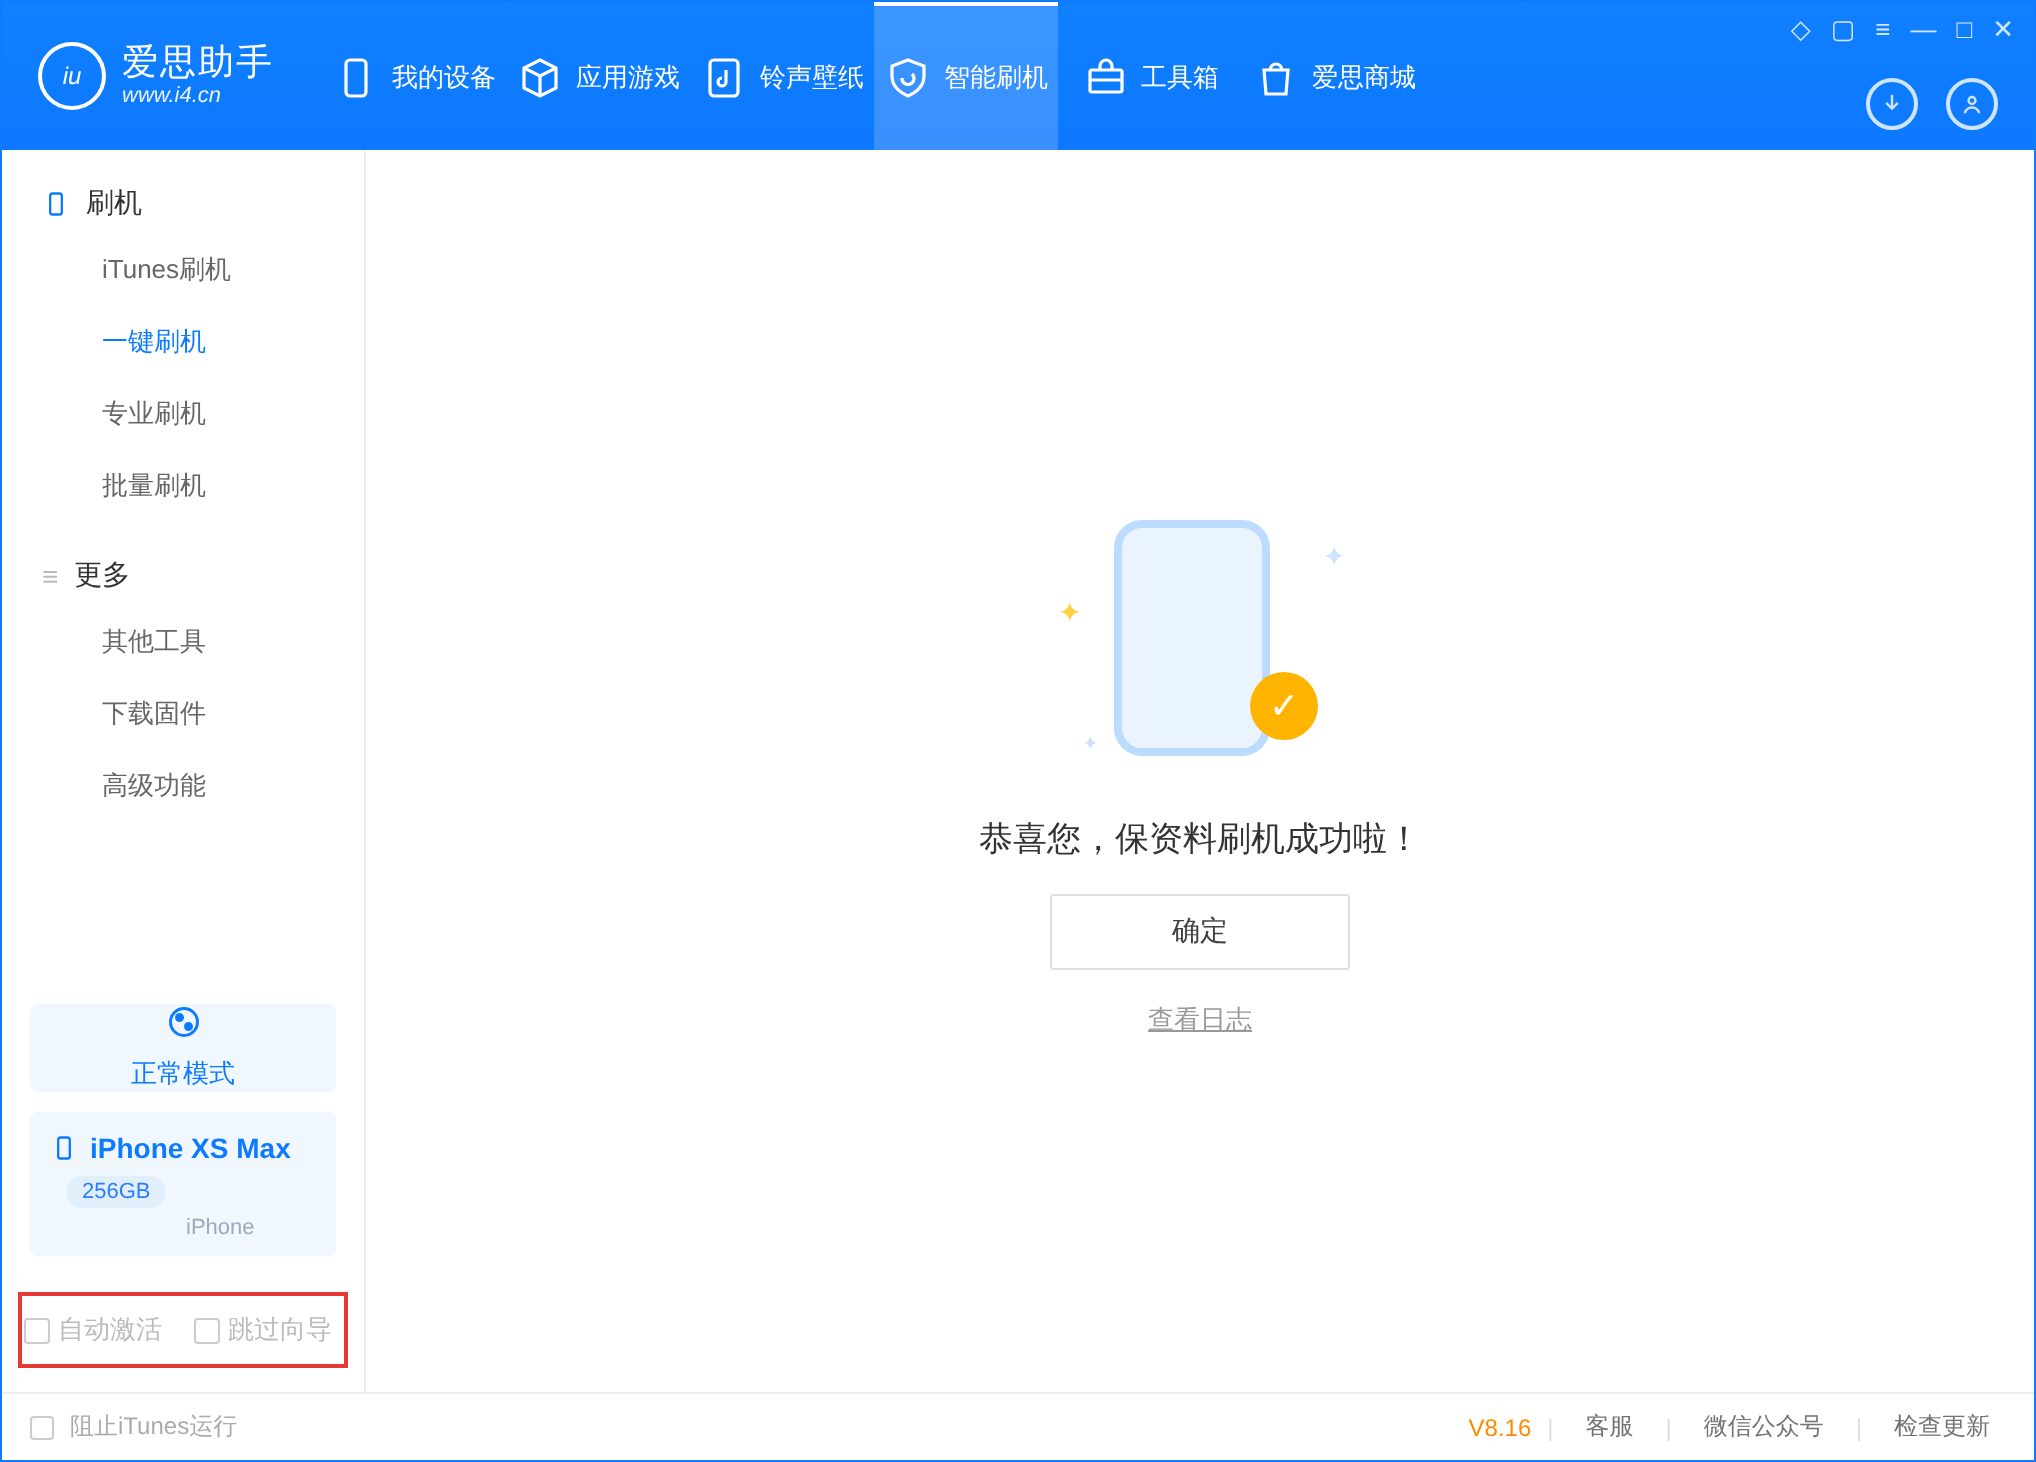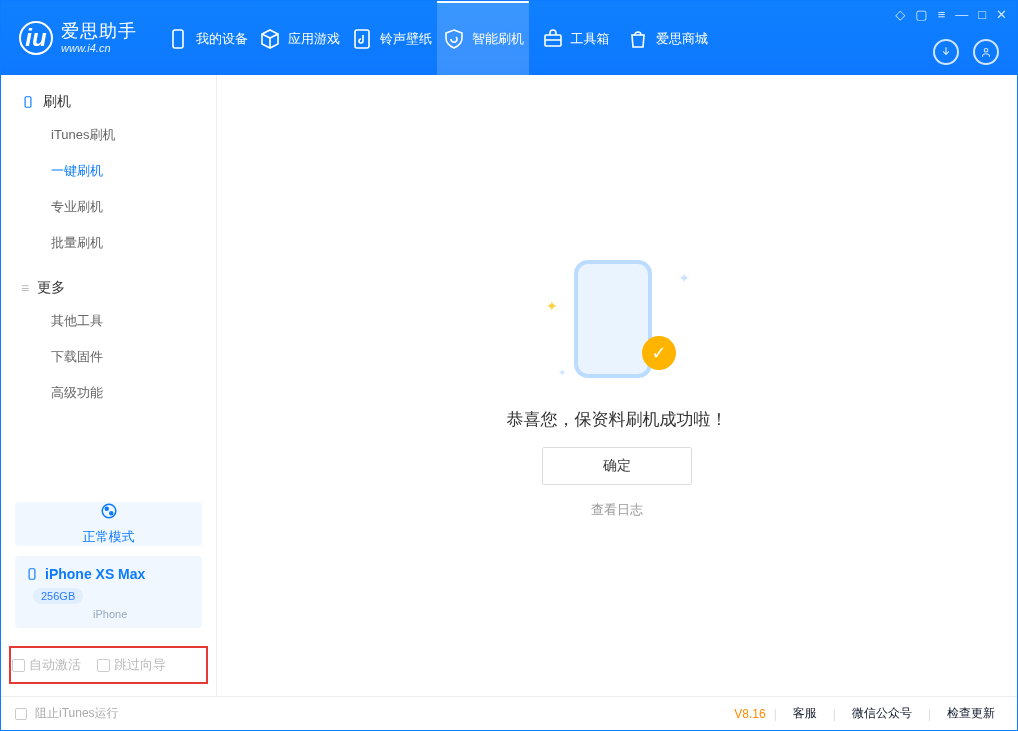--- a/index.html
+++ b/index.html
@@ -4,36 +4,36 @@
 <style>
 * { margin:0; padding:0; box-sizing:border-box; font-family:"Microsoft YaHei","PingFang SC",sans-serif; }
 body { background:#fff; width:1018px; height:731px; overflow:hidden; position:relative; }
 
 
 .app { position:absolute; inset:0; border:1px solid #0d7bff; display:flex; flex-direction:column; }
 
 
 .hdr { height:74px; background:linear-gradient(#0f80ff,#0d78ff); display:flex; align-items:center; color:#fff; position:relative; }
 .logo { display:flex; align-items:center; gap:8px; padding:0 14px 0 18px; }
-.logo-ico { width:34px; height:34px; border:2px solid #fff; border-radius:50%; display:flex; align-items:center; justify-content:center; font-size:24px; font-weight:bold; font-style:italic; }
+.logo-ico { width:34px; height:34px; border:2px solid #fff; border-radius:50%; display:flex; align-items:center; justify-content:center; font-size:12px; font-weight:normal; font-style:italic; }
 .logo-txt { display:flex; flex-direction:column; line-height:1.15; }
 .logo-txt .cn { font-size:18px; letter-spacing:1px; }
 .logo-txt .en { font-size:11px; opacity:.9;font-style:italic; }
 .tabs { display:flex; height:100%; margin-left:10px; }
 .tab { width:92px; display:flex; flex-direction:row; align-items:center; justify-content:center; gap:6px; cursor:pointer; font-size:13px; border-top:2px solid transparent; }
 .tab.active { background:rgba(255,255,255,.18); border-top-color:#fff; }
 .tab svg, .tab .tico { width:24px; height:24px; }
 .win-top { position:absolute; top:6px; right:10px; display:flex; gap:10px; font-size:13px; color:#cfe5ff; }
 .win-top span { cursor:pointer; }
 .hdr-right { position:absolute; right:18px; bottom:10px; display:flex; gap:14px; }
 .circ { width:26px; height:26px; border:2px solid #cfe5ff; border-radius:50%; display:flex; align-items:center; justify-content:center; cursor:pointer; }
 
 
 .body { flex:1; display:flex; min-height:0; }
-.side { width:216px; border-right:1px solid #eee; display:flex; flex-direction:column; font-size:13px; color:#555; }
+.side { width:182px; border-right:1px solid #eee; display:flex; flex-direction:column; font-size:13px; color:#555; }
 .sgroup { padding:18px 0 6px 20px; display:flex; align-items:center; gap:8px; color:#333; font-size:14px; }
 .sitem { padding:9px 0 9px 50px; cursor:pointer; color:#666; }
 .sitem.active { color:#0d7bff; }
 
 .status-row { margin:8px 14px 0; height:44px; background:#f0f7ff; border-radius:4px; display:flex; align-items:center; gap:8px; padding:0 10px; color:#0d7bff; font-size:13px;flex-direction:column; }
 .dev-card { margin:10px 14px 0; background:#f0f7ff; border-radius:4px; padding:10px 10px 8px; }
 .dev-card .dn { color:#0d7bff; font-size:14px; font-weight:600; display:flex; align-items:center; gap:6px; }
 .dev-card .cap { display:inline-block; margin:6px 0 4px 8px; background:#e1eefc; color:#2a7dff; font-size:11px; padding:2px 8px; border-radius:10px; }
 .dev-card .dt { margin-left:22px; font-size:11px; color:#9ab;padding-left:46px; }
 
@@ -41,25 +41,25 @@
 .ck { display:flex; align-items:center; gap:4px; cursor:pointer; }
 .ckbox { width:13px; height:13px; border:1px solid #ccc; border-radius:2px; }
 
 .main { flex:1; display:flex; flex-direction:column; align-items:center; justify-content:center; gap:16px; }
 .illus { position:relative; width:150px; height:140px; }
 .phone { position:absolute; left:32px; top:8px; width:78px; height:118px; border:4px solid #bcdcff; border-radius:14px; background:#eaf4ff; }
 .chk { position:absolute; right:16px; bottom:22px; width:34px; height:34px; background:#ffb400; border-radius:50%; display:flex; align-items:center; justify-content:center; color:#fff; font-size:18px; }
 .spark { position:absolute; color:#ffcf3f; font-size:14px; }
 .msg { font-size:17px; color:#333; }
 .okbtn { width:150px; height:38px; border:1px solid #ddd; background:#fff; color:#404040; font-size:14px; border-radius:2px; cursor:pointer; }
-.loglink { font-size:13px; color:#999; cursor:pointer; }
+.loglink { font-size:13px; color:#999; text-decoration:underline; cursor:pointer; }
 
 .foot { height:34px; border-top:1px solid #eee; display:flex; align-items:center; font-size:12px; color:#aaa; padding:0 14px; gap:8px; }
 .foot .sp { flex:1; }
-.foot .lnk { color:#0f172a; cursor:pointer; padding:0 8px; }
+.foot .lnk { color:#737373; cursor:pointer; padding:0 8px; }
 .foot .div { color:#ddd; }
 </style>
 </head>
 <body>
 
 <div class="app">
 
   <div class="hdr">
     <div class="logo">
       <div class="logo-ico">iu</div>

